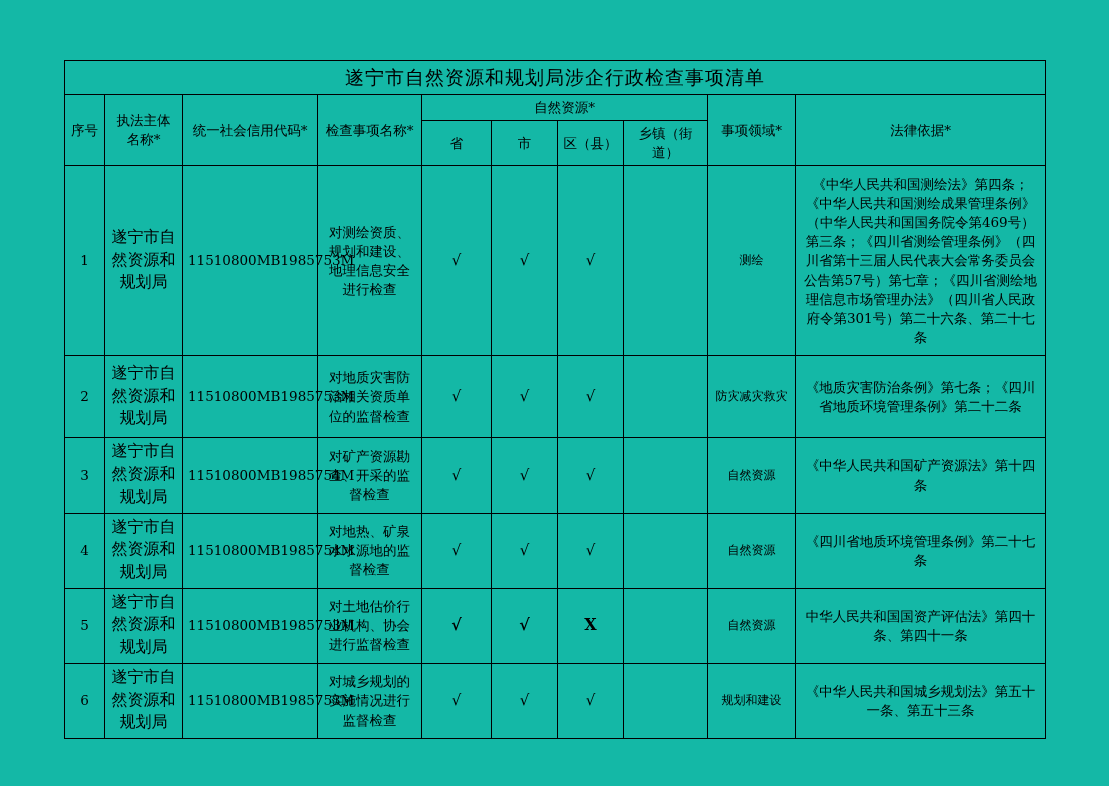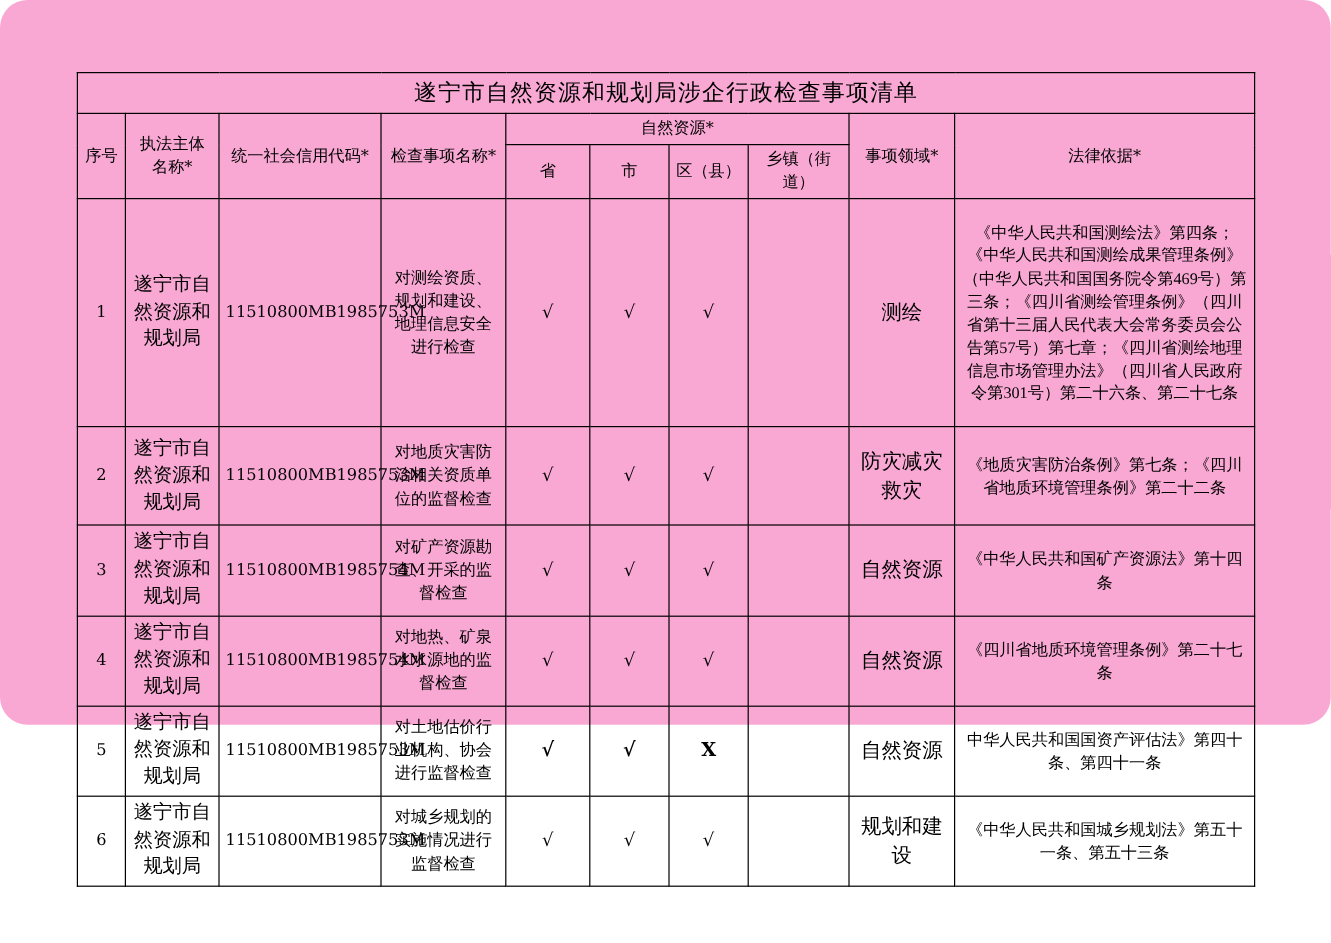--- a/index.html
+++ b/index.html
@@ -9,23 +9,22 @@
   }
   body {
     width: 1109px;
     height: 786px;
     font-family: "DejaVu Serif", "Liberation Serif", serif;
     color: #000000;
   }
   .page {
     position: relative;
     width: 1109px;
-    height: 604px;
-    background: #f9a8d4;
-    border-radius: 23px;
+    height: 786px;
+    background: #14b8a6;
   }
   .doc-wrap {
     position: absolute;
     left: 64px;
     top: 60px;
     width: 981px;
   }
   table.listing {
     border-collapse: collapse;
     width: 981px;
@@ -69,29 +68,28 @@
     font-size: 13.5px;
     line-height: 1.55;
     text-align: left;
     padding-left: 8px;
     padding-right: 6px;
   }
   .cell-level {
     font-size: 15px;
   }
   .cell-field {
-    font-size: 17px;
+    font-size: 12px;
   }
   .cell-law {
     font-size: 13.5px;
     text-align: left;
     line-height: 1.5;
     padding-left: 7px;
     padding-right: 5px;
-    font-family: Liberation Serif, serif;
   }
   .mark {
     display: inline-block;
     font-size: 15px;
     line-height: 1;
   }
   .mark.bold {
     font-weight: bold;
     font-size: 16px;
   }

